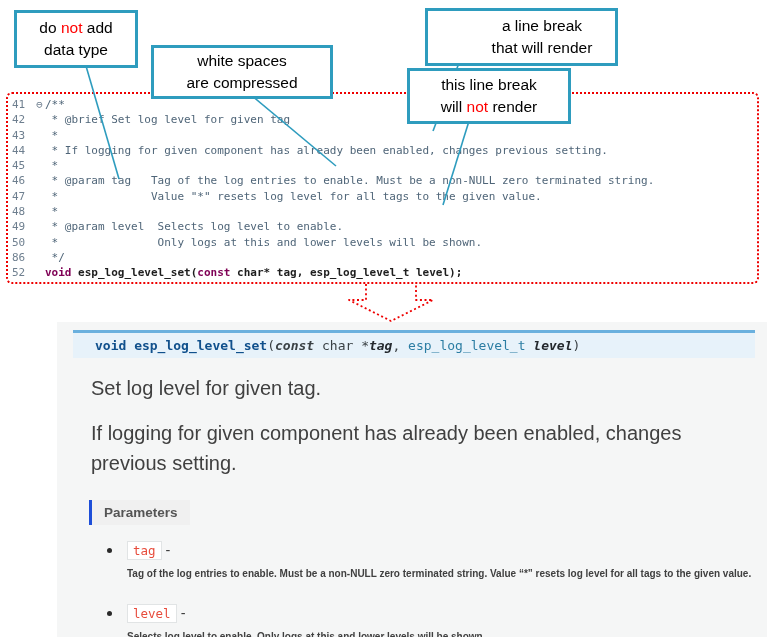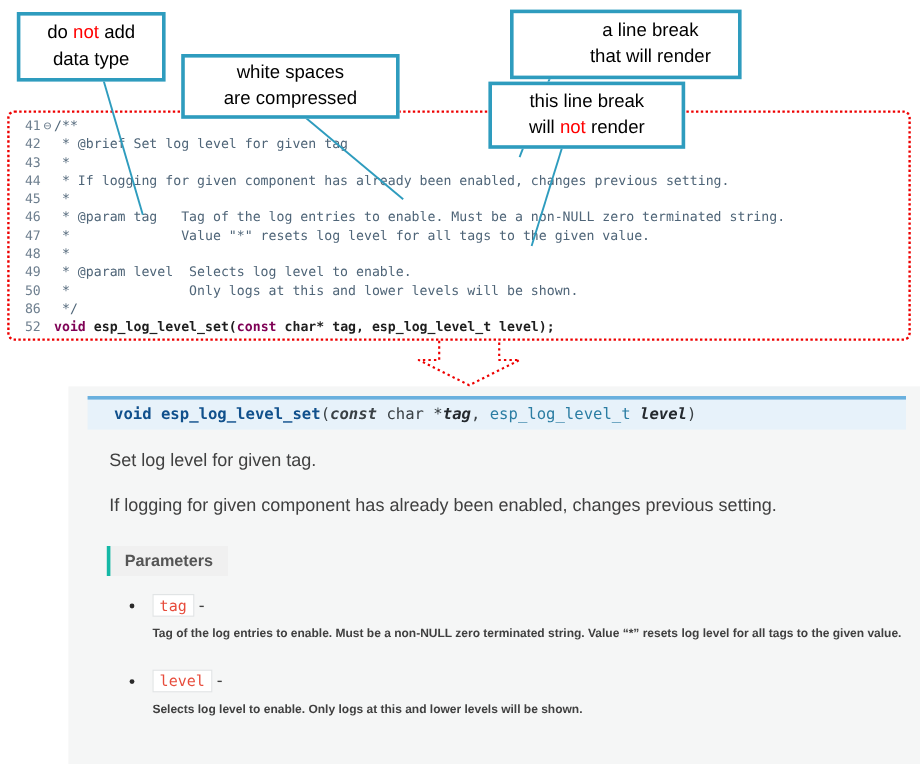--- a/index.html
+++ b/index.html
@@ -20,40 +20,40 @@
   .overlay{position:absolute;left:0;top:0;width:767px;height:637px;z-index:2;pointer-events:none;}
   .overlay line{stroke:#2e9cbe;stroke-width:1.6;}
   .overlay .red-arrow{stroke:#ee0000;stroke-width:1.8;fill:none;
                       stroke-dasharray:2 2.6;stroke-linejoin:round;}
 
   
   .code-block{position:absolute;left:6px;top:92px;width:745px;height:185px;z-index:1;
               border:2px dotted #ee0000;border-radius:6px;padding:3px 0 0 4px;
               font-family:"DejaVu Sans Mono",monospace;font-size:11px;background:transparent;}
   .code-row{line-height:15.3px;white-space:pre;}
-  .lnum{display:inline-block;width:22px;text-align:right;color:#6e7f8f;}
+  .lnum{display:inline-block;width:22px;text-align:left;color:#6e7f8f;}
   .fold{display:inline-block;width:11px;text-align:center;color:#6e7f8f;}
   .tok-comment{color:#4f6578;}
   .tok-kw{color:#7f0055;font-weight:bold;}
   .tok-code{color:#1e1e1e;font-weight:bold;}
 
   
   .doc-panel{position:absolute;left:57px;top:322px;width:710px;height:315px;
              background:#f5f6f6;color:#404040;z-index:0;}
   .sig{margin:8px 12px 0 16px;background:#e7f2fa;border-top:3px solid #6ab0de;
        padding:5px 22px;font-family:"DejaVu Sans Mono",monospace;font-size:13px;}
   .sg-kw{font-weight:bold;color:#10508c;}
   .sg-name{font-weight:bold;color:#10508c;}
   .sg-plain{color:#3a4145;}
   .sg-kwi{font-weight:bold;font-style:italic;color:#3a4145;}
   .sg-param{font-weight:bold;font-style:italic;color:#24292e;}
   .sg-type{color:#2b7da3;}
-  .doc-p{margin:15px 20px 0 34px;font-size:15px;line-height:1.5;}
+  .doc-p{margin:15px 20px 0 34px;font-size:20px;line-height:1.5;}
   .params-label{display:inline-block;margin:22px 0 0 32px;background:#f0f0f0;
-                border-left:3px solid #14b8a6;padding:5px 12px;font-weight:bold;
+                border-left:3px solid #1d4ed8;padding:5px 12px;font-weight:bold;
                 color:#555;font-size:13.5px;}
   .param-list{margin:16px 0 0 66px;padding:0;list-style:disc;}
   .param-list li{margin-bottom:22px;padding-left:4px;}
   .param-list li::marker{color:#2a2a2a;}
   .param-chip{font-family:"DejaVu Sans Mono",monospace;font-size:12.5px;color:#e74c3c;
               background:#fff;border:1px solid #e1e4e5;padding:1px 5px;}
   .param-sep{color:#404040;font-size:14.5px;}
   .param-desc{margin-top:7px;font-size:10px;line-height:1.55;max-width:628px;font-weight:bold;}
 </style>
 </head>

